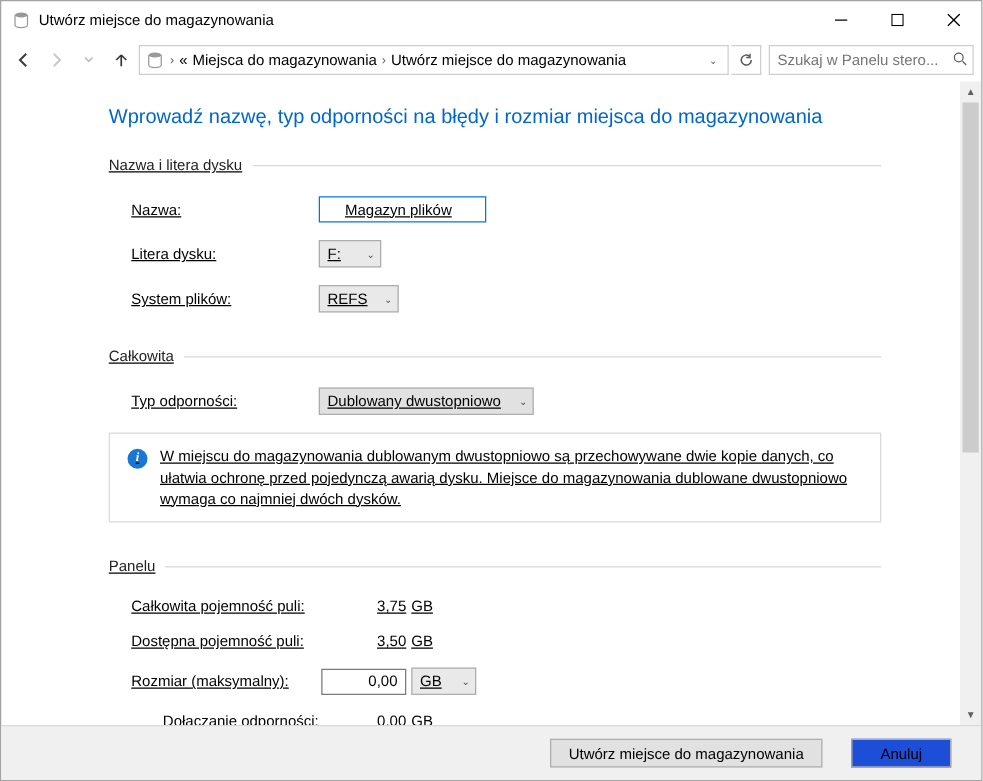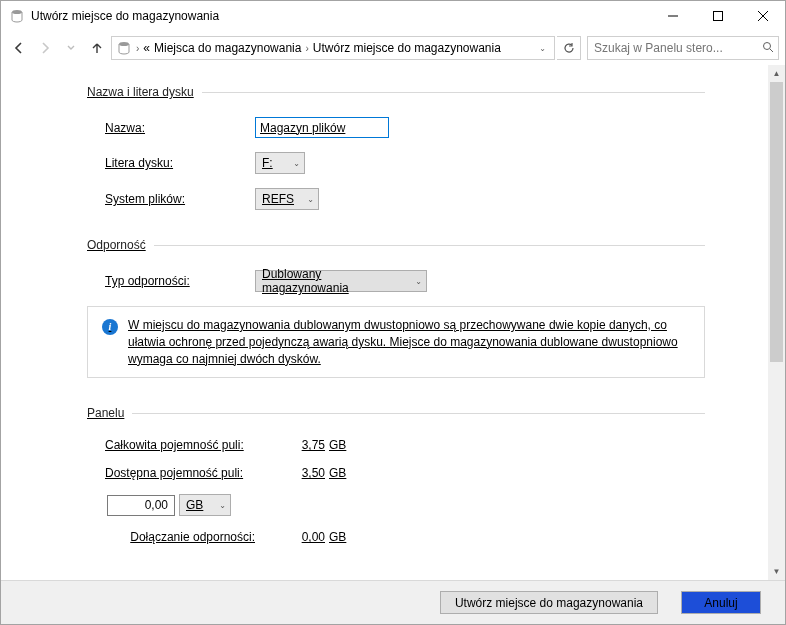--- a/index.html
+++ b/index.html
@@ -9,37 +9,37 @@
 .titlebar .spacer { flex: 1; }
 .titlebar .winbtn { width: 45px; height: 30px; display: flex; align-items: center; justify-content: center; font-size: 10px; }
 .navbar { height: 34px; display: flex; align-items: center; padding: 0 6px; gap: 2px; }
 .navbtn { width: 24px; height: 24px; display: flex; align-items: center; justify-content: center; color: #606060; }
 .navbtn.disabled { color: #bdbdbd; }
 .breadcrumb { flex: 1; display: flex; align-items: center; border: 1px solid #cfcfcf; height: 24px; padding: 0 4px; gap: 4px; font-size: 12px; }
 .breadcrumb .bc-icon { width:16px; height:16px; display:flex; align-items:center; justify-content:center; }
 .breadcrumb .chev { color: #606060; font-size: 10px; }
 .breadcrumb .dd { margin-left:auto; padding:0 4px; color:#606060; font-size:8px; }
 .refresh { width: 24px; height: 24px; border: 1px solid #cfcfcf; border-left:none; display:flex; align-items:center; justify-content:center; font-size:12px; }
-.search { width: 192px; height: 24px; border: 1px solid #cfcfcf; margin-left: 4px; padding: 0 20px 0 6px; font-size: 12px; color:#777; position:relative; }
+.search { width: 164px; height: 24px; border: 1px solid #cfcfcf; margin-left: 4px; padding: 0 20px 0 6px; font-size: 12px; color:#777; position:relative; }
 .search input { border:none; outline:none; width:100%; height:100%; font-size:12px; color:#777; background:transparent; }
 .search .mag { position:absolute; right:4px; top:4px; color:#606060; }
 .content-wrap { flex:1; position:relative; overflow:hidden; }
 .scrollbar { position:absolute; right:0; top:0; width:17px; height:100%; background:#f0f0f0; }
 .scrollbar .arrow { height:17px; display:flex; align-items:center; justify-content:center; font-size:8px; color:#606060; }
 .scrollbar .thumb { position:absolute; top:17px; left:2px; width:13px; height:280px; background:#cccccc; }
 .content { padding: 20px 80px 20px 86px; height:100%; overflow:hidden; }
 h1.main-heading { color:#0066cc; font-size:16px; font-weight:400; margin-bottom:22px; }
 fieldset { border:none; border-top:1px solid #d9d9d9; margin-bottom:14px; padding:10px 0 0 0;text-decoration:underline; }
 fieldset legend { font-size:12px; color:#222; padding-right:8px; }
 .row { display:flex; align-items:center; margin:8px 0 14px 18px; font-size:12px; }
 .row .lbl { width:150px; }
 .row .val-col { width:70px; text-align:right; margin-right:4px; }
 .row .unit { width:40px; }
 .row-indent { margin-left:38px; }
-input.textbox { width:134px; height:21px; border:1px solid #0078d7; padding:0 4px; font-size:12px; }
+input.textbox { width:134px; height:21px; border:1px solid #0078d7; padding:0 20px; font-size:12px; }
 select.combo, .combo { height:22px; border:1px solid #adadad; background:#e9e9e9; font-size:12px; padding:0 18px 0 6px; position:relative; display:inline-flex; align-items:center; }
 .combo .dd-ar { position:absolute; right:4px; font-size:8px; color:#555; }
 .combo.sm { width:50px; }
 .combo.md { width:64px; }
 .combo.wide { width:172px; background:#e1e1e1; }
 .info-box { border:1px solid #d9d9d9; padding:10px 14px; margin:6px 0 14px 0; display:flex; gap:10px; font-size:12px; line-height:1.4; }
 .info-box .info-icon { width:16px; height:16px; border-radius:50%; background:#1976d2; color:#fff; display:flex; align-items:center; justify-content:center; font-size:10px; font-style:italic; font-weight:bold; flex-shrink:0; margin-top:2px; font-family:Georgia,serif; }
 input.numbox { width:68px; height:21px; border:1px solid #7a7a7a; text-align:right; padding:0 6px; font-size:12px; }
 .footer { height:44px; border-top:1px solid #d9d9d9; background:#f0f0f0; display:flex; align-items:center; justify-content:flex-end; padding:0 24px; gap:8px; }
 .btn { height:23px; padding:0 14px; font-size:12px; border:1px solid #adadad; background:#e1e1e1; }
@@ -120,20 +120,21 @@
     <input placeholder="Szukaj w Panelu stero..." style="">
     <span class="mag"><svg width="12" height="12" viewBox="0 0 12 12">
           <circle cx="5" cy="5" r="3.5" fill="none" stroke="#606060"></circle>
           <line x1="8" y1="8" x2="11" y2="11" stroke="#606060"></line>
         </svg></span>
   </div>
 </div>
 
 <div class="content-wrap">
   <div class="content">
+    <h1 class="main-heading">Wprowadź nazwę, typ odporności na błędy i rozmiar miejsca do magazynowania</h1>
 
     <fieldset>
       <legend>Nazwa i litera dysku</legend>
       <div class="row">
         <span class="lbl">Nazwa:</span>
         <input class="textbox" value="Magazyn plików" style="">
       </div>
       <div class="row">
         <span class="lbl">Litera dysku:</span>
         <span class="combo sm">
@@ -144,25 +145,25 @@
       <div class="row">
         <span class="lbl">System plików:</span>
         <span class="combo md">
             <span>REFS</span>
             <span class="dd-ar">⌄</span>
           </span>
       </div>
     </fieldset>
 
     <fieldset>
-      <legend>Odporność</legend>
+      <legend>Całkowita</legend>
       <div class="row">
         <span class="lbl">Typ odporności:</span>
         <span class="combo wide">
-            <span>Dublowany magazynowania</span>
+            <span>Dublowany dwustopniowo</span>
             <span class="dd-ar">⌄</span>
           </span>
       </div>
       <div class="info-box">
         <span class="info-icon">i</span>
         <span>W miejscu do magazynowania dublowanym dwustopniowo są przechowywane dwie kopie danych, co ułatwia ochronę przed pojedynczą awarią dysku. Miejsce do magazynowania dublowane dwustopniowo wymaga co najmniej dwóch dysków.</span>
       </div>
     </fieldset>
 
     <fieldset>
@@ -171,20 +172,21 @@
         <span class="lbl">Całkowita pojemność puli:</span>
         <span class="val-col">3,75</span>
         <span class="unit">GB</span>
       </div>
       <div class="row">
         <span class="lbl">Dostępna pojemność puli:</span>
         <span class="val-col">3,50</span>
         <span class="unit">GB</span>
       </div>
       <div class="row">
+        <span class="lbl">Rozmiar (maksymalny):</span>
         <span class="val-col" style="text-align:right;"><input class="numbox" value="0,00" style=""></span>
         <span class="combo" style="width:52px;">
             <span>GB</span>
             <span class="dd-ar">⌄</span>
           </span>
       </div>
       <div class="row row-indent">
         <span class="lbl" style="width:130px;text-align:right;">Dołączanie odporności:</span>
         <span class="val-col">0,00</span>
         <span class="unit">GB</span>

